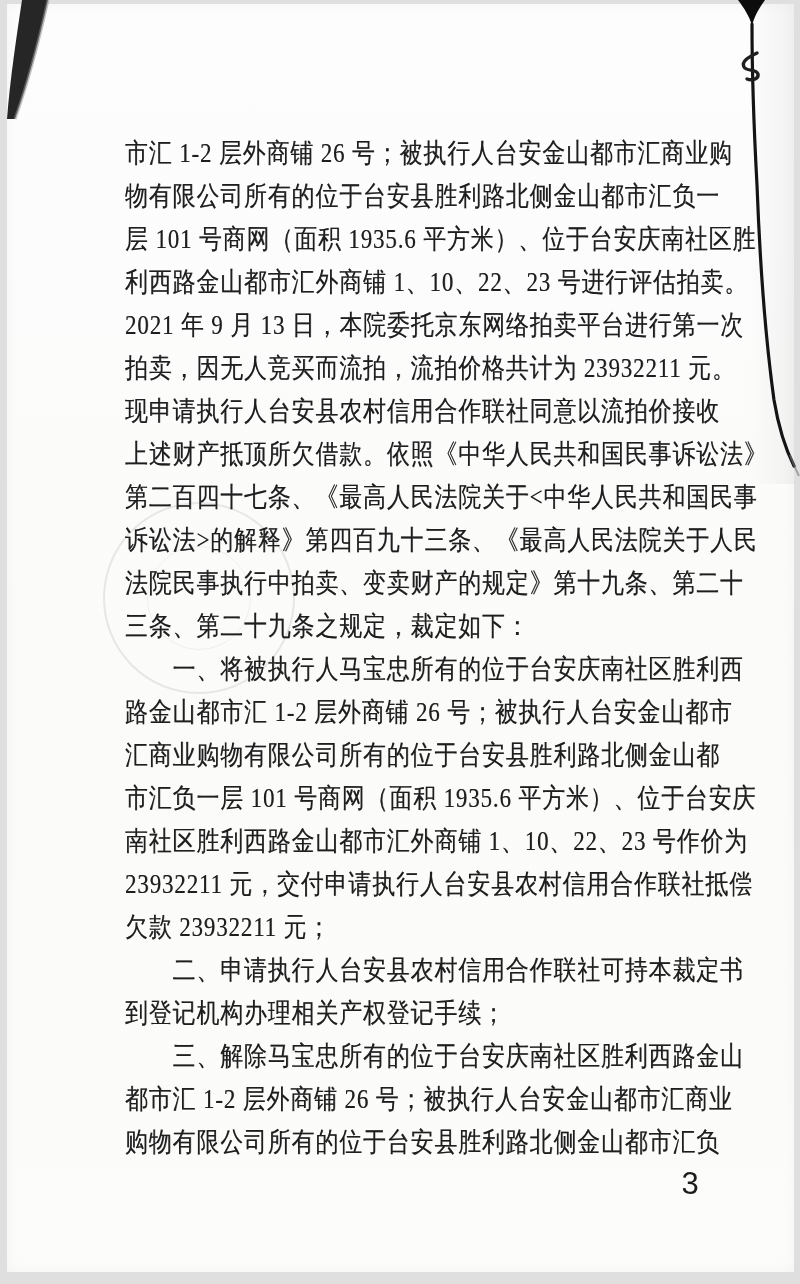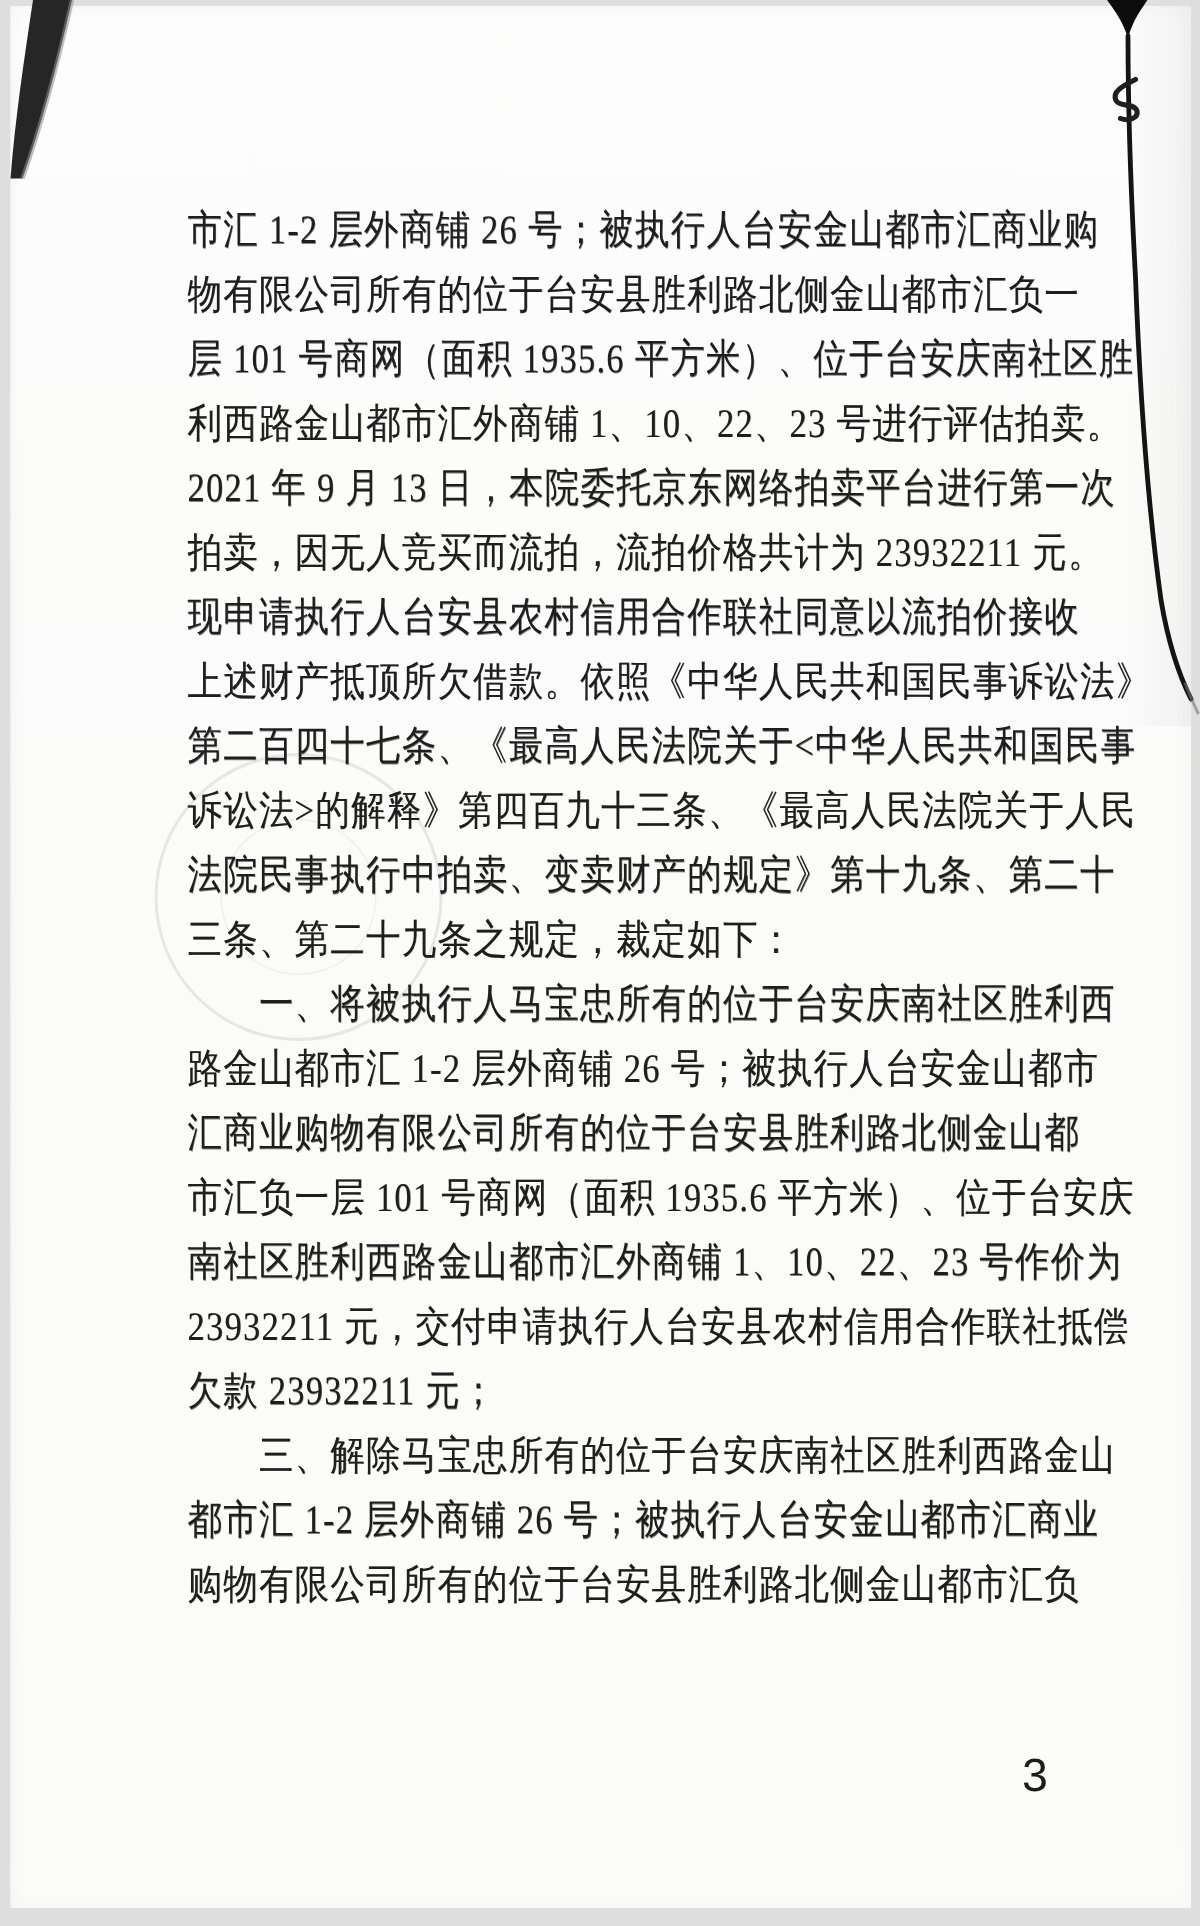--- a/index.html
+++ b/index.html
@@ -103,20 +103,24 @@
         <div class="para indent">
           <div class="line">一、将被执行人马宝忠所有的位于台安庆南社区胜利西</div>
           <div class="line">路金山都市汇 1-2 层外商铺 26 号；被执行人台安金山都市</div>
           <div class="line">汇商业购物有限公司所有的位于台安县胜利路北侧金山都</div>
           <div class="line">市汇负一层 101 号商网（面积 1935.6 平方米）、位于台安庆</div>
           <div class="line">南社区胜利西路金山都市汇外商铺 1、10、22、23 号作价为</div>
           <div class="line">23932211 元，交付申请执行人台安县农村信用合作联社抵偿</div>
           <div class="line">欠款 23932211 元；</div>
         </div>
         <div class="para indent">
+          <div class="line">二、申请执行人台安县农村信用合作联社可持本裁定书</div>
+          <div class="line">到登记机构办理相关产权登记手续；</div>
+        </div>
+        <div class="para indent">
           <div class="line">三、解除马宝忠所有的位于台安庆南社区胜利西路金山</div>
           <div class="line">都市汇 1-2 层外商铺 26 号；被执行人台安金山都市汇商业</div>
           <div class="line">购物有限公司所有的位于台安县胜利路北侧金山都市汇负</div>
         </div>
       </div>
 
     <div class="page-number">3</div>
   </div>
 
   <svg class="artifacts" viewBox="0 0 800 1284" xmlns="http://www.w3.org/2000/svg">

